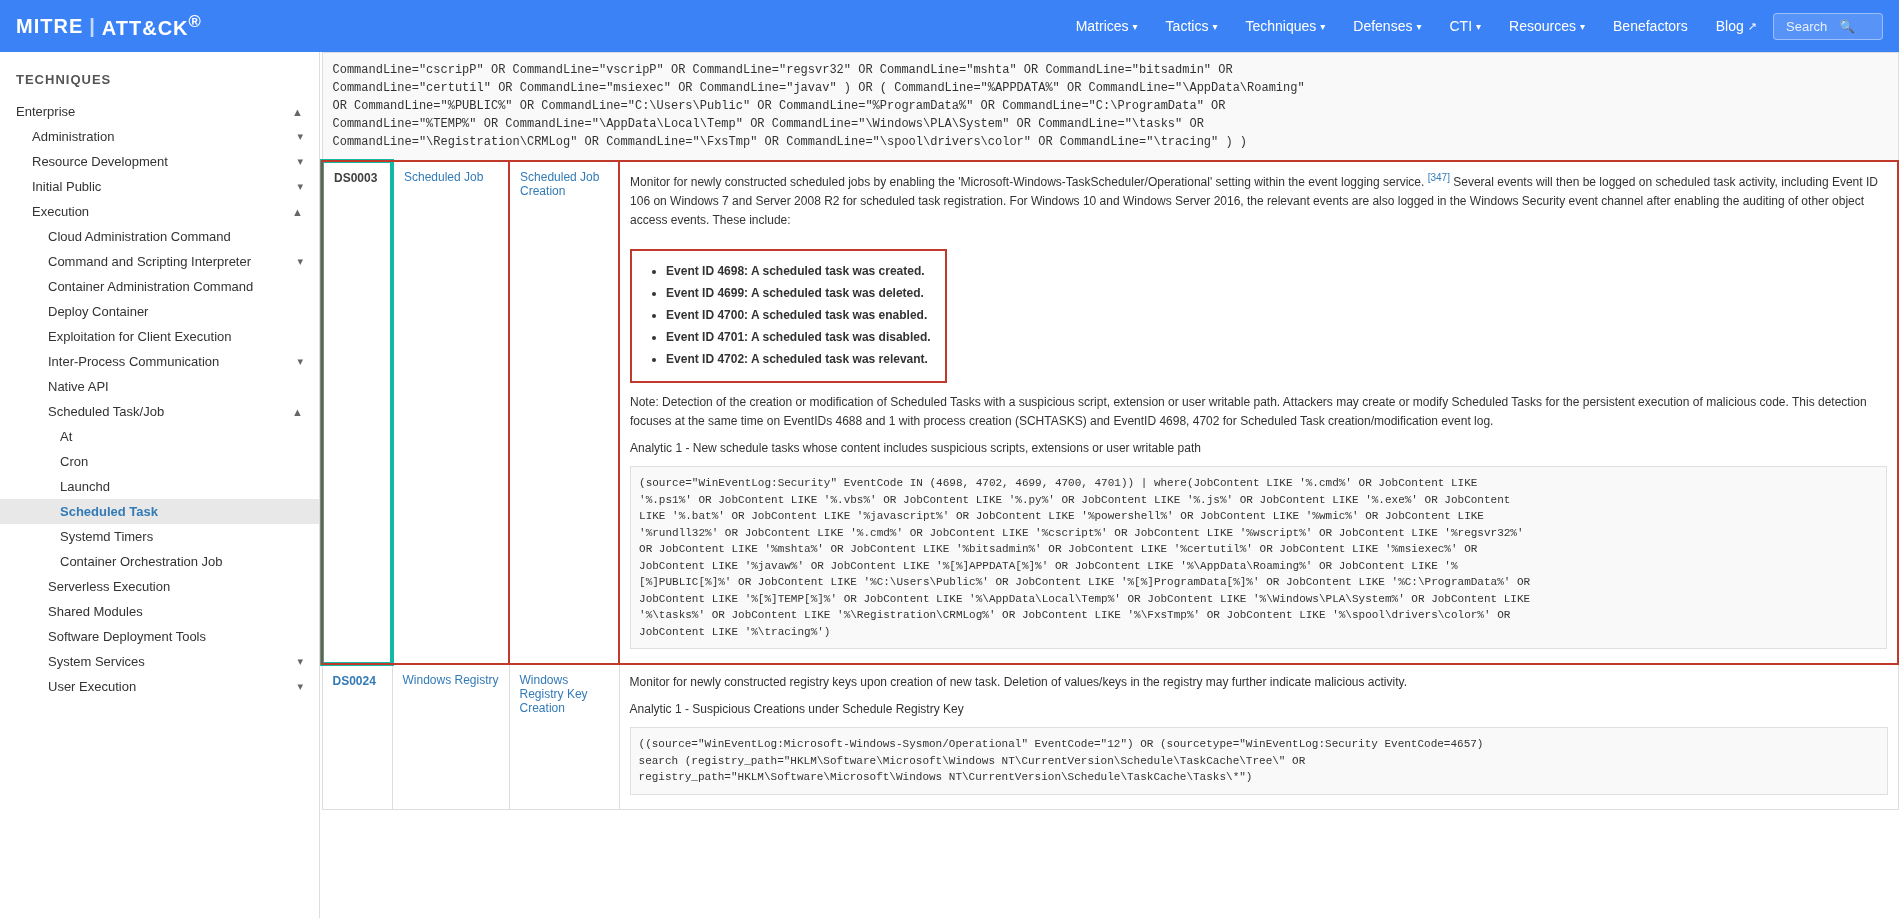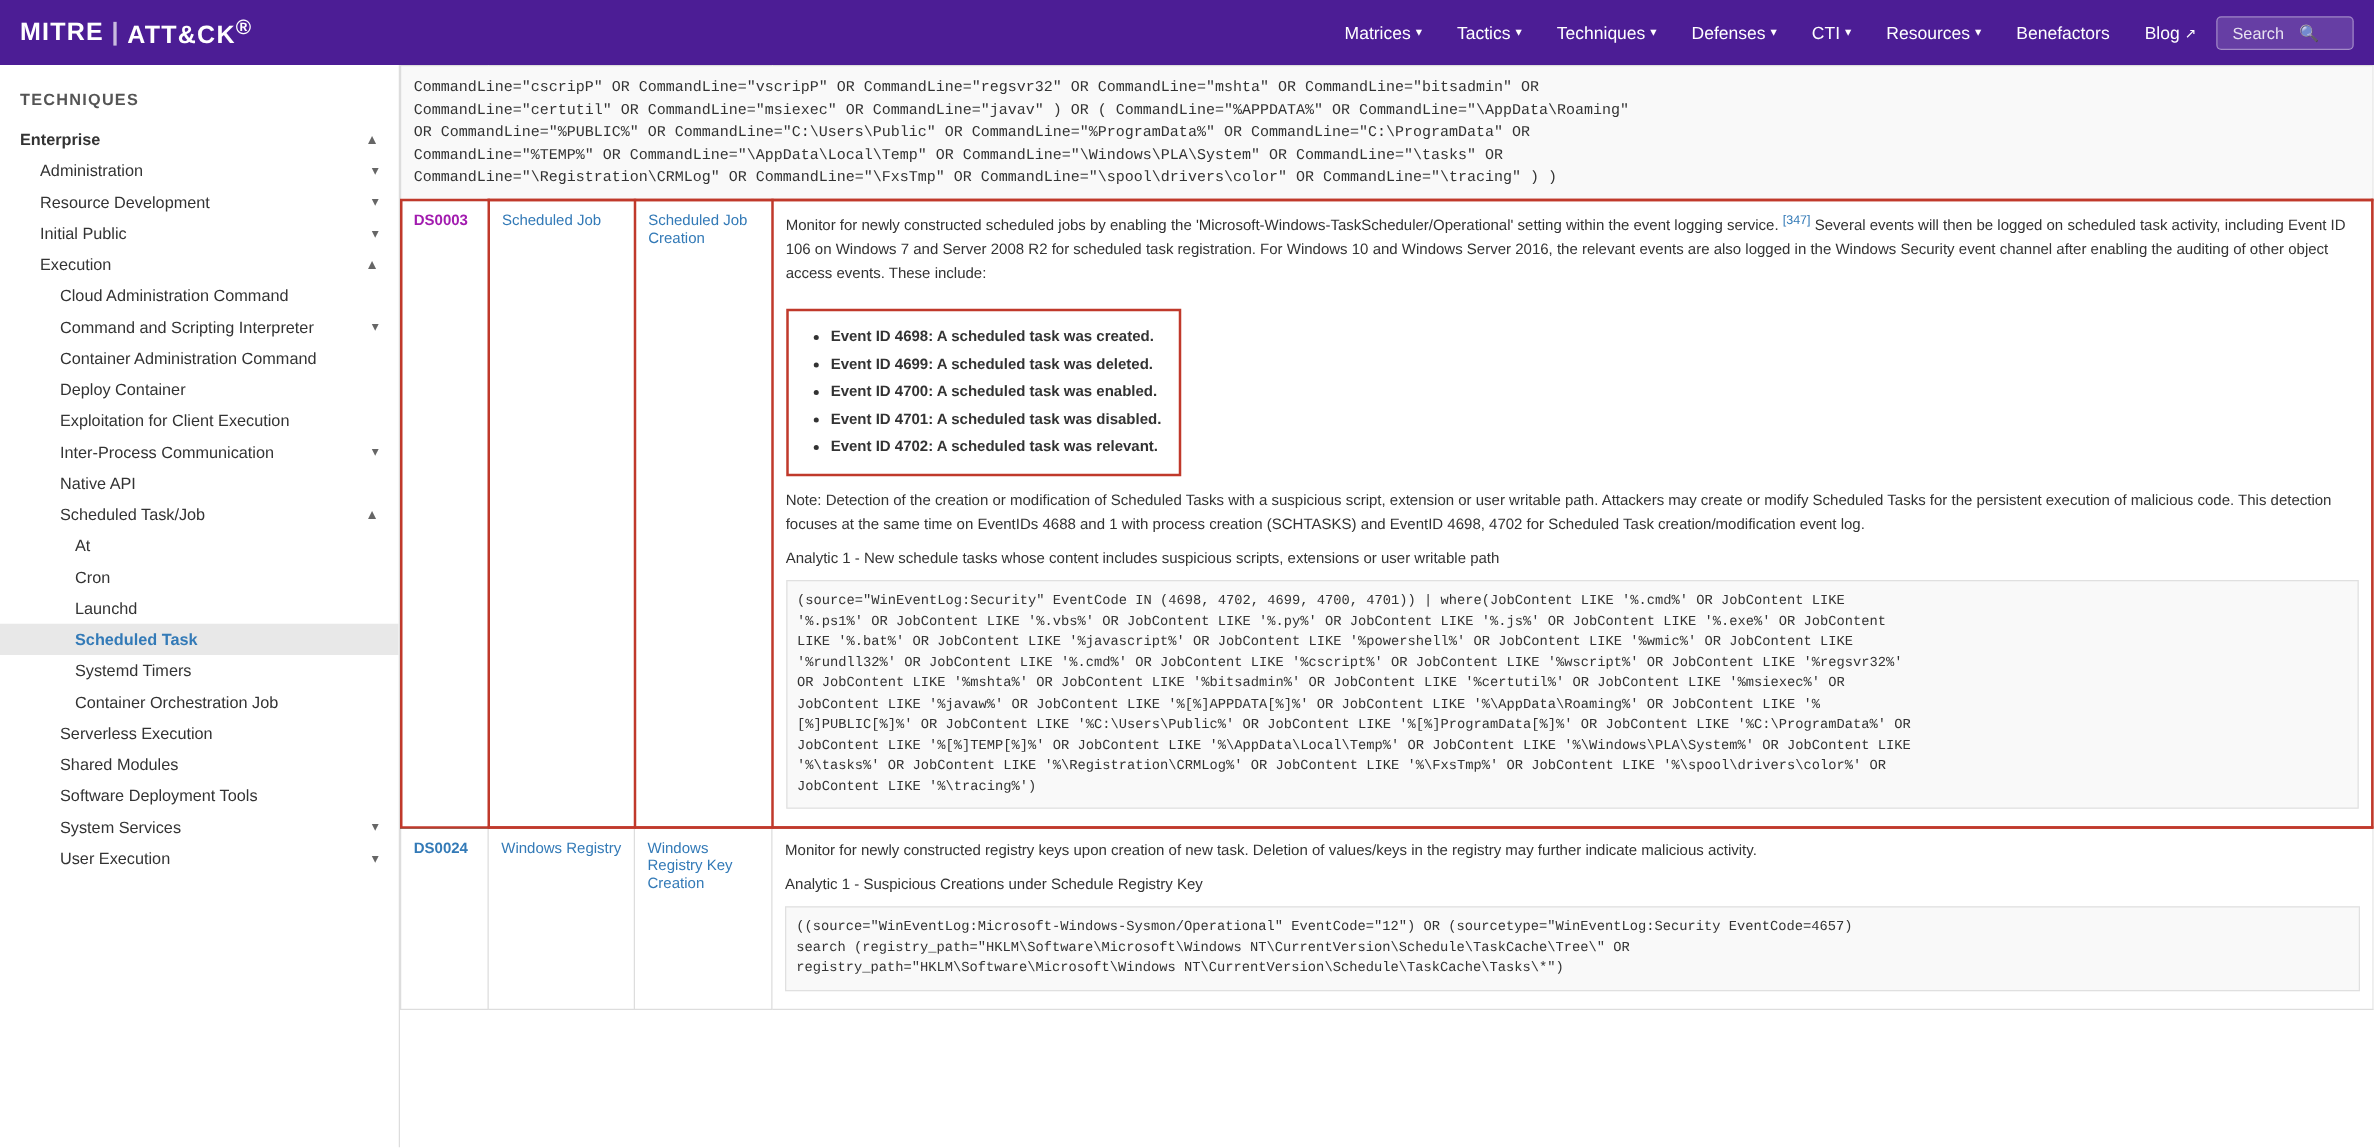--- a/index.html
+++ b/index.html
@@ -1,20 +1,20 @@
 <!DOCTYPE html>
 <html><head>
   <meta charset="utf-8">
   <style>
     * { box-sizing: border-box; margin: 0; padding: 0; }
     body { font-family: Arial, sans-serif; font-size: 13px; color: #333; background: #fff; }
 
     
     .navbar {
-      background: #4c1d95;
+      background: #3b82f6;
       display: flex;
       align-items: center;
       padding: 0 16px;
       height: 52px;
       position: fixed;
       top: 0; left: 0; right: 0;
       z-index: 100;
     }
     .navbar-brand {
       display: flex;
@@ -89,21 +89,21 @@
     }
     .sidebar-item {
       display: flex;
       align-items: center;
       justify-content: space-between;
       padding: 5px 16px;
       cursor: pointer;
       font-size: 13px;
       color: #333;
     }
-    .sidebar-item.level1 { padding-left: 16px; font-weight: bold; align-items: center; }
+    .sidebar-item.level1 { padding-left: 16px; font-weight: normal; align-items: center; }
     .sidebar-item.level2 { padding-left: 32px; }
     .sidebar-item.level3 { padding-left: 48px; }
     .sidebar-item.active {
       background: #e8e8e8;
       font-weight: bold;
     }
     .sidebar-item .chevron { font-size: 11px; color: #666; }
 
     
     .main-content {
@@ -313,21 +313,21 @@
 
         <tr>
           <td colspan="4" class="top-code-content">CommandLine="cscripP" OR CommandLine="vscripP" OR CommandLine="regsvr32" OR CommandLine="mshta" OR CommandLine="bitsadmin" OR
 CommandLine="certutil" OR CommandLine="msiexec" OR CommandLine="javav" ) OR ( CommandLine="%APPDATA%" OR CommandLine="\AppData\Roaming"
 OR CommandLine="%PUBLIC%" OR CommandLine="C:\Users\Public" OR CommandLine="%ProgramData%" OR CommandLine="C:\ProgramData" OR
 CommandLine="%TEMP%" OR CommandLine="\AppData\Local\Temp" OR CommandLine="\Windows\PLA\System" OR CommandLine="\tasks" OR
 CommandLine="\Registration\CRMLog" OR CommandLine="\FxsTmp" OR CommandLine="\spool\drivers\color" OR CommandLine="\tracing" ) )</td>
         </tr>
 
         <tr style="outline: 2px solid #c0392b; outline-offset: -1px;">
-          <td style="width:70px; color:#a21caf; font-weight:bold; white-space:nowrap; border: 1px solid #14b8a6;">DS0003</td>
+          <td style="width:70px; color:#404040; font-weight:bold; white-space:nowrap; border: 4px solid #14b8a6;">DS0003</td>
           <td style="width:110px; color:#337ab7; white-space:nowrap; border: 2px solid #c0392b;">Scheduled Job</td>
           <td style="width:110px; color:#337ab7; white-space:nowrap; vertical-align:top; border: 2px solid #c0392b;">Scheduled Job<br>Creation</td>
           <td style="border: 2px solid #c0392b;">
             <div class="content-text">
               <p>
                 Monitor for newly constructed scheduled jobs by enabling the 'Microsoft-Windows-TaskScheduler/Operational' setting within the event logging service. <span class="ref-sup">[347]</span>
                 Several events will then be logged on scheduled task activity, including Event ID 106 on Windows 7 and Server 2008 R2 for scheduled task registration. For
                 Windows 10 and Windows Server 2016, the relevant events are also logged in the Windows Security event channel after enabling the auditing of other object access
                 events. These include:
               </p>

